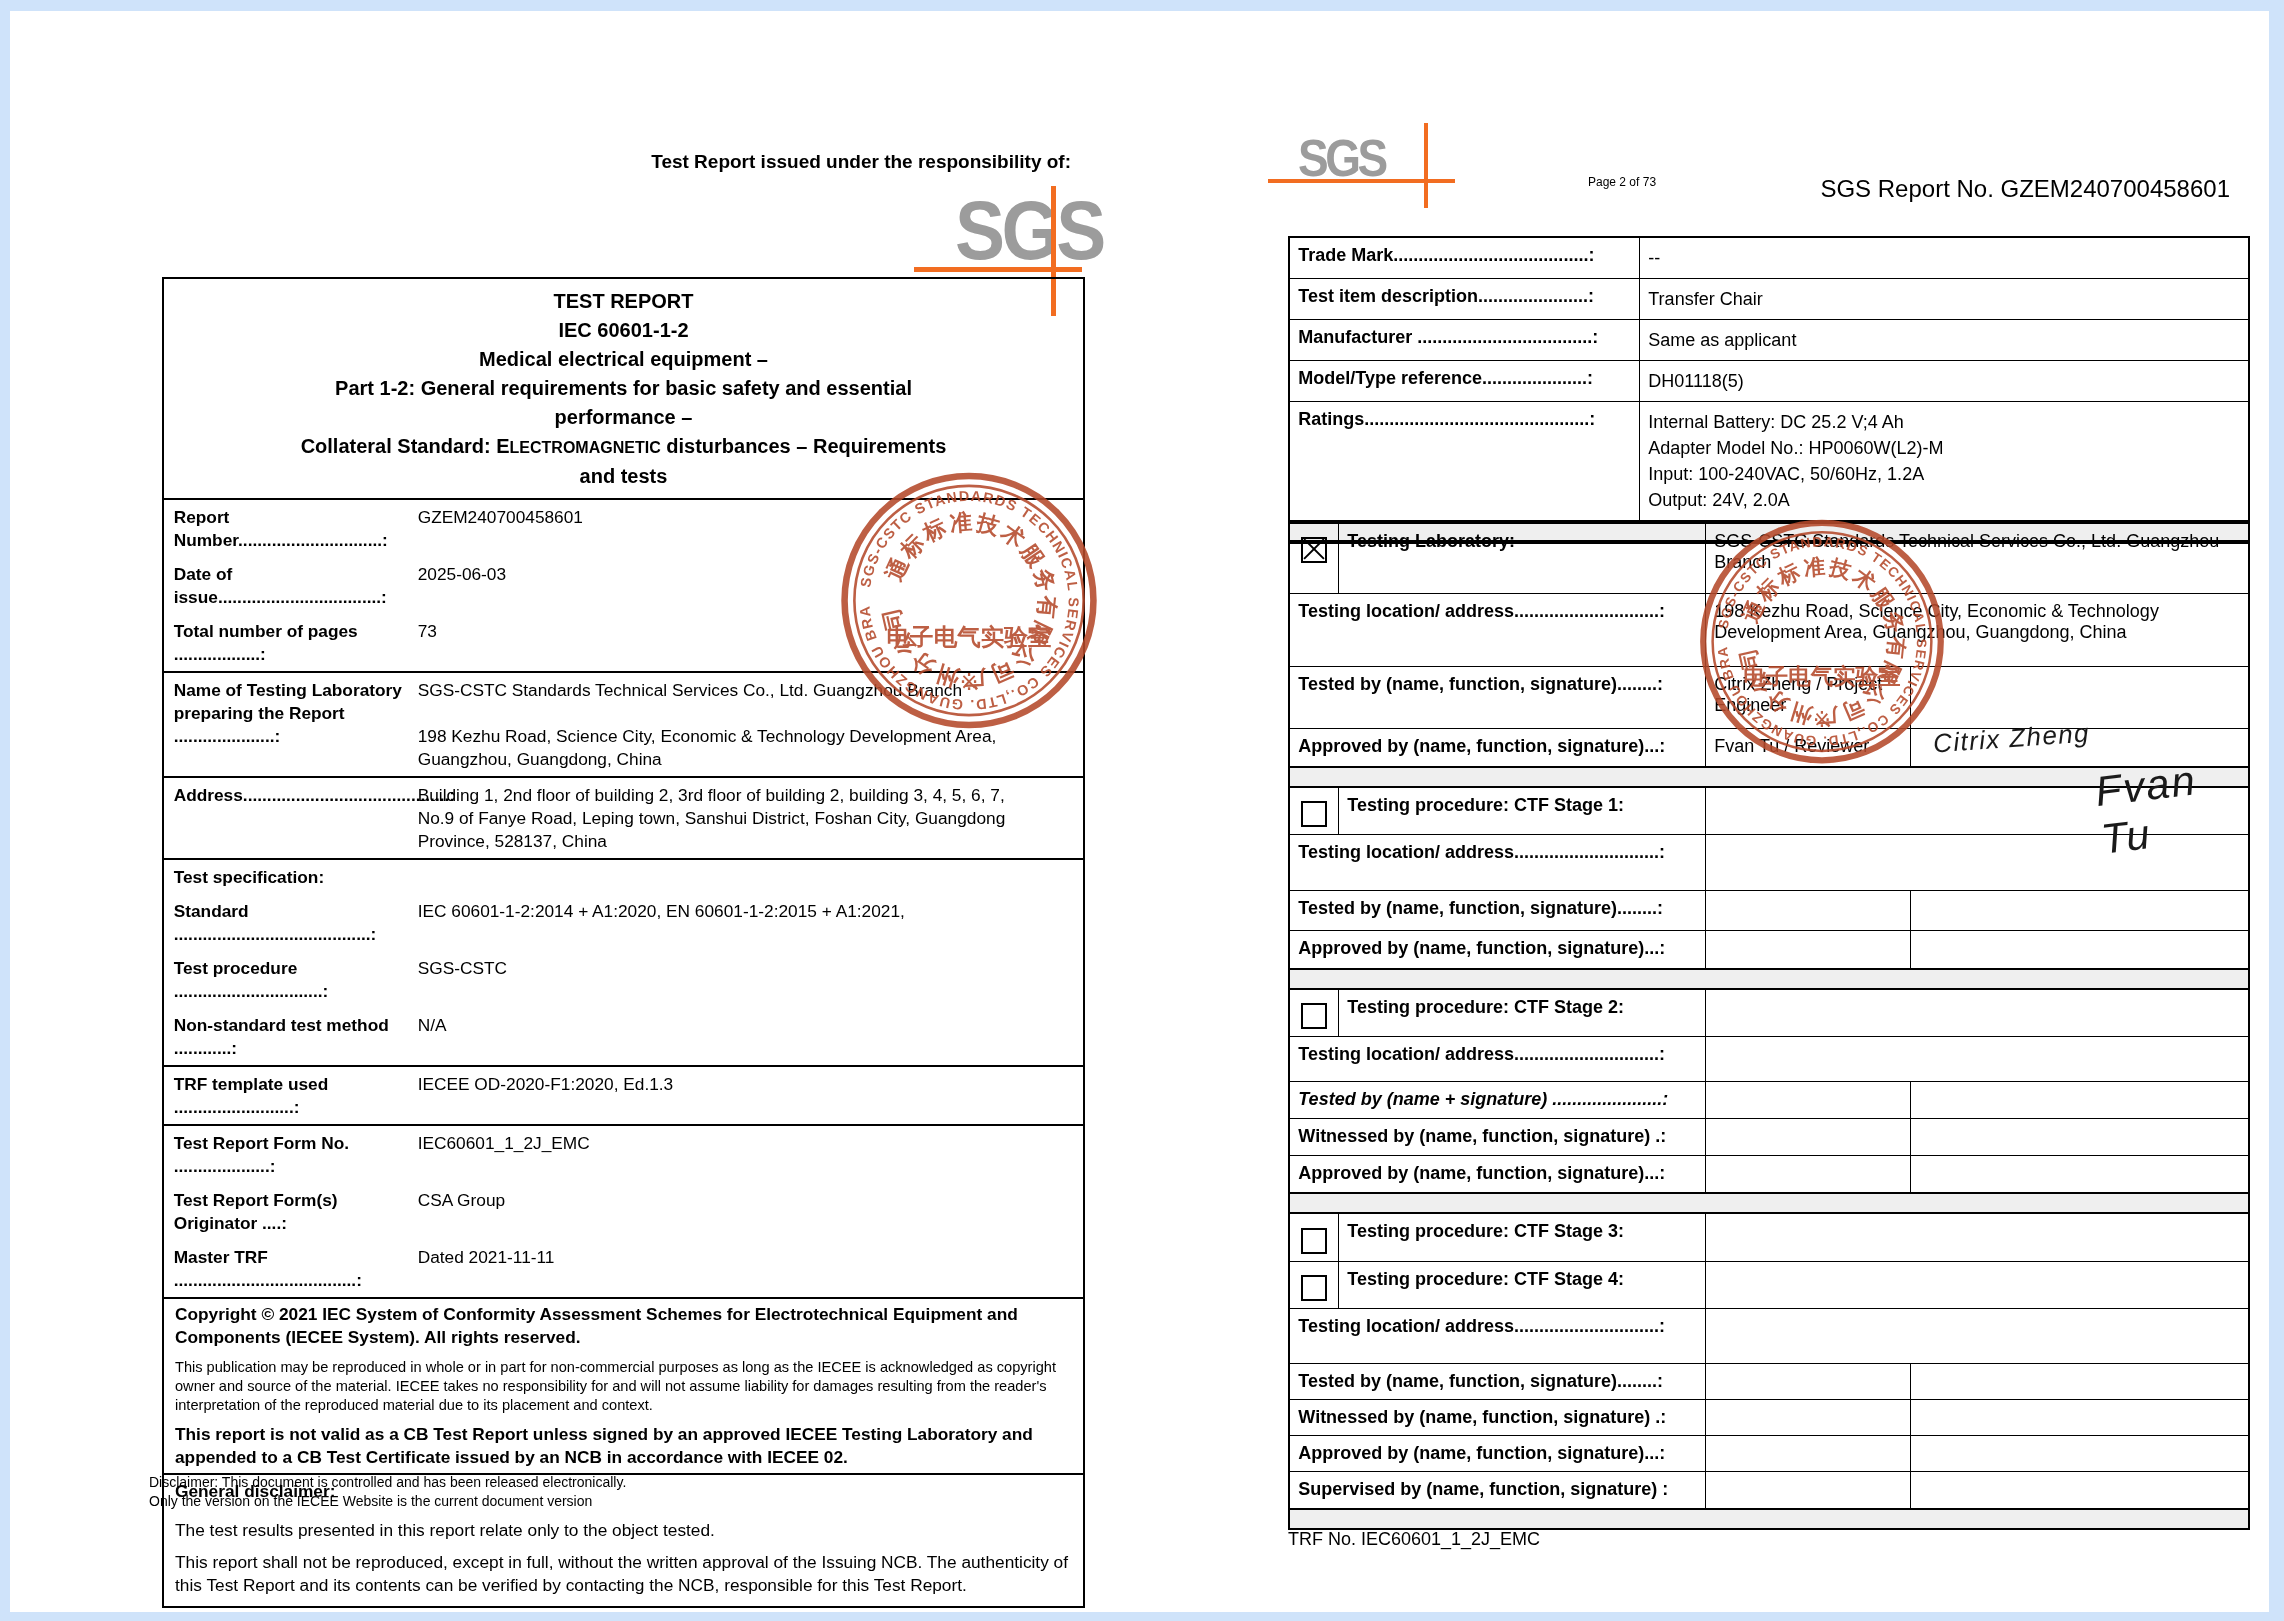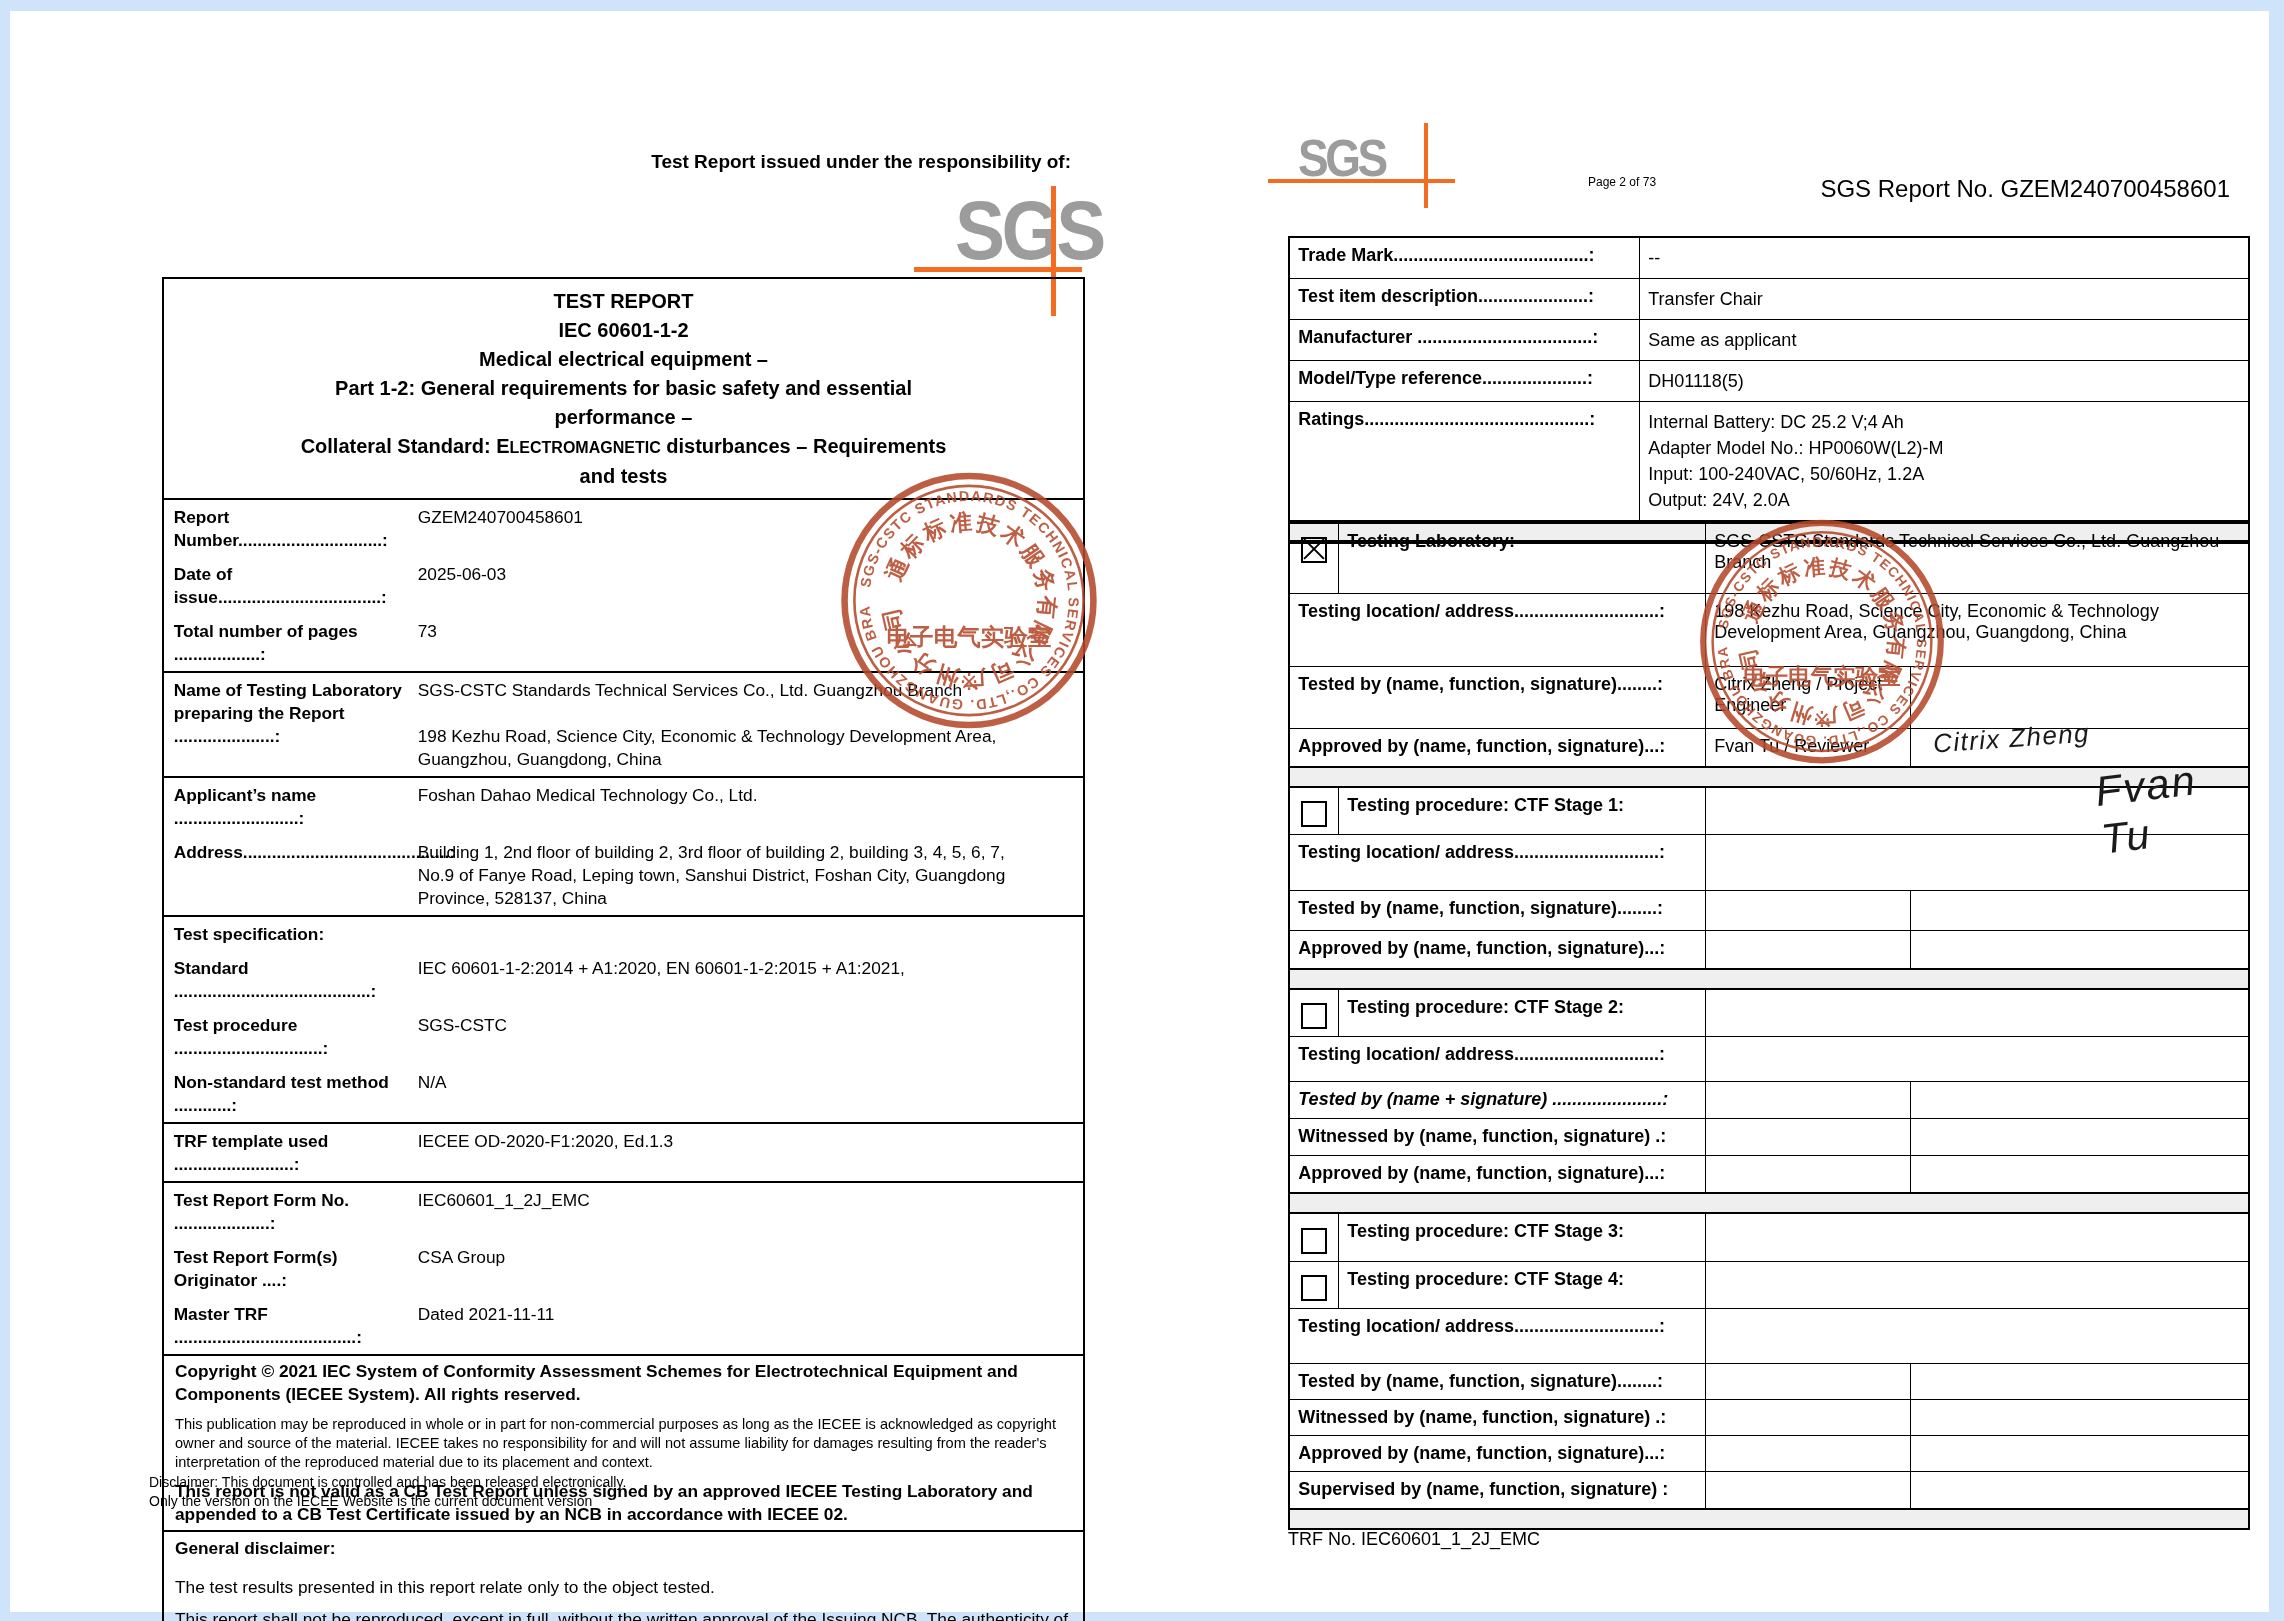--- a/index.html
+++ b/index.html
@@ -116,24 +116,20 @@
       <div class="lrow">
         <span class="llbl">Name of Testing Laboratory
 preparing the Report .....................:</span>
         <span class="lval">SGS-CSTC Standards Technical Services Co., Ltd. Guangzhou Branch
 
 198 Kezhu Road, Science City, Economic &amp; Technology Development Area, Guangzhou, Guangdong, China</span>
       </div>
     </div>
 
     <div class="lsec">
-      <div class="lrow">
-        <span class="llbl">Applicant’s name ..........................:</span>
-        <span class="lval">Foshan Dahao Medical Technology Co., Ltd.</span>
-      </div>
       <div class="lrow">
         <span class="llbl">Address...........................................:</span>
         <span class="lval">Building 1, 2nd floor of building 2, 3rd floor of building 2, building 3, 4, 5, 6, 7, No.9 of Fanye Road, Leping town, Sanshui District, Foshan City, Guangdong Province, 528137, China</span>
       </div>
     </div>
 
     <div class="lsec">
       <div class="lheadrow">Test specification:</div>
       <div class="lrow">
         <span class="llbl">Standard .........................................:</span>

